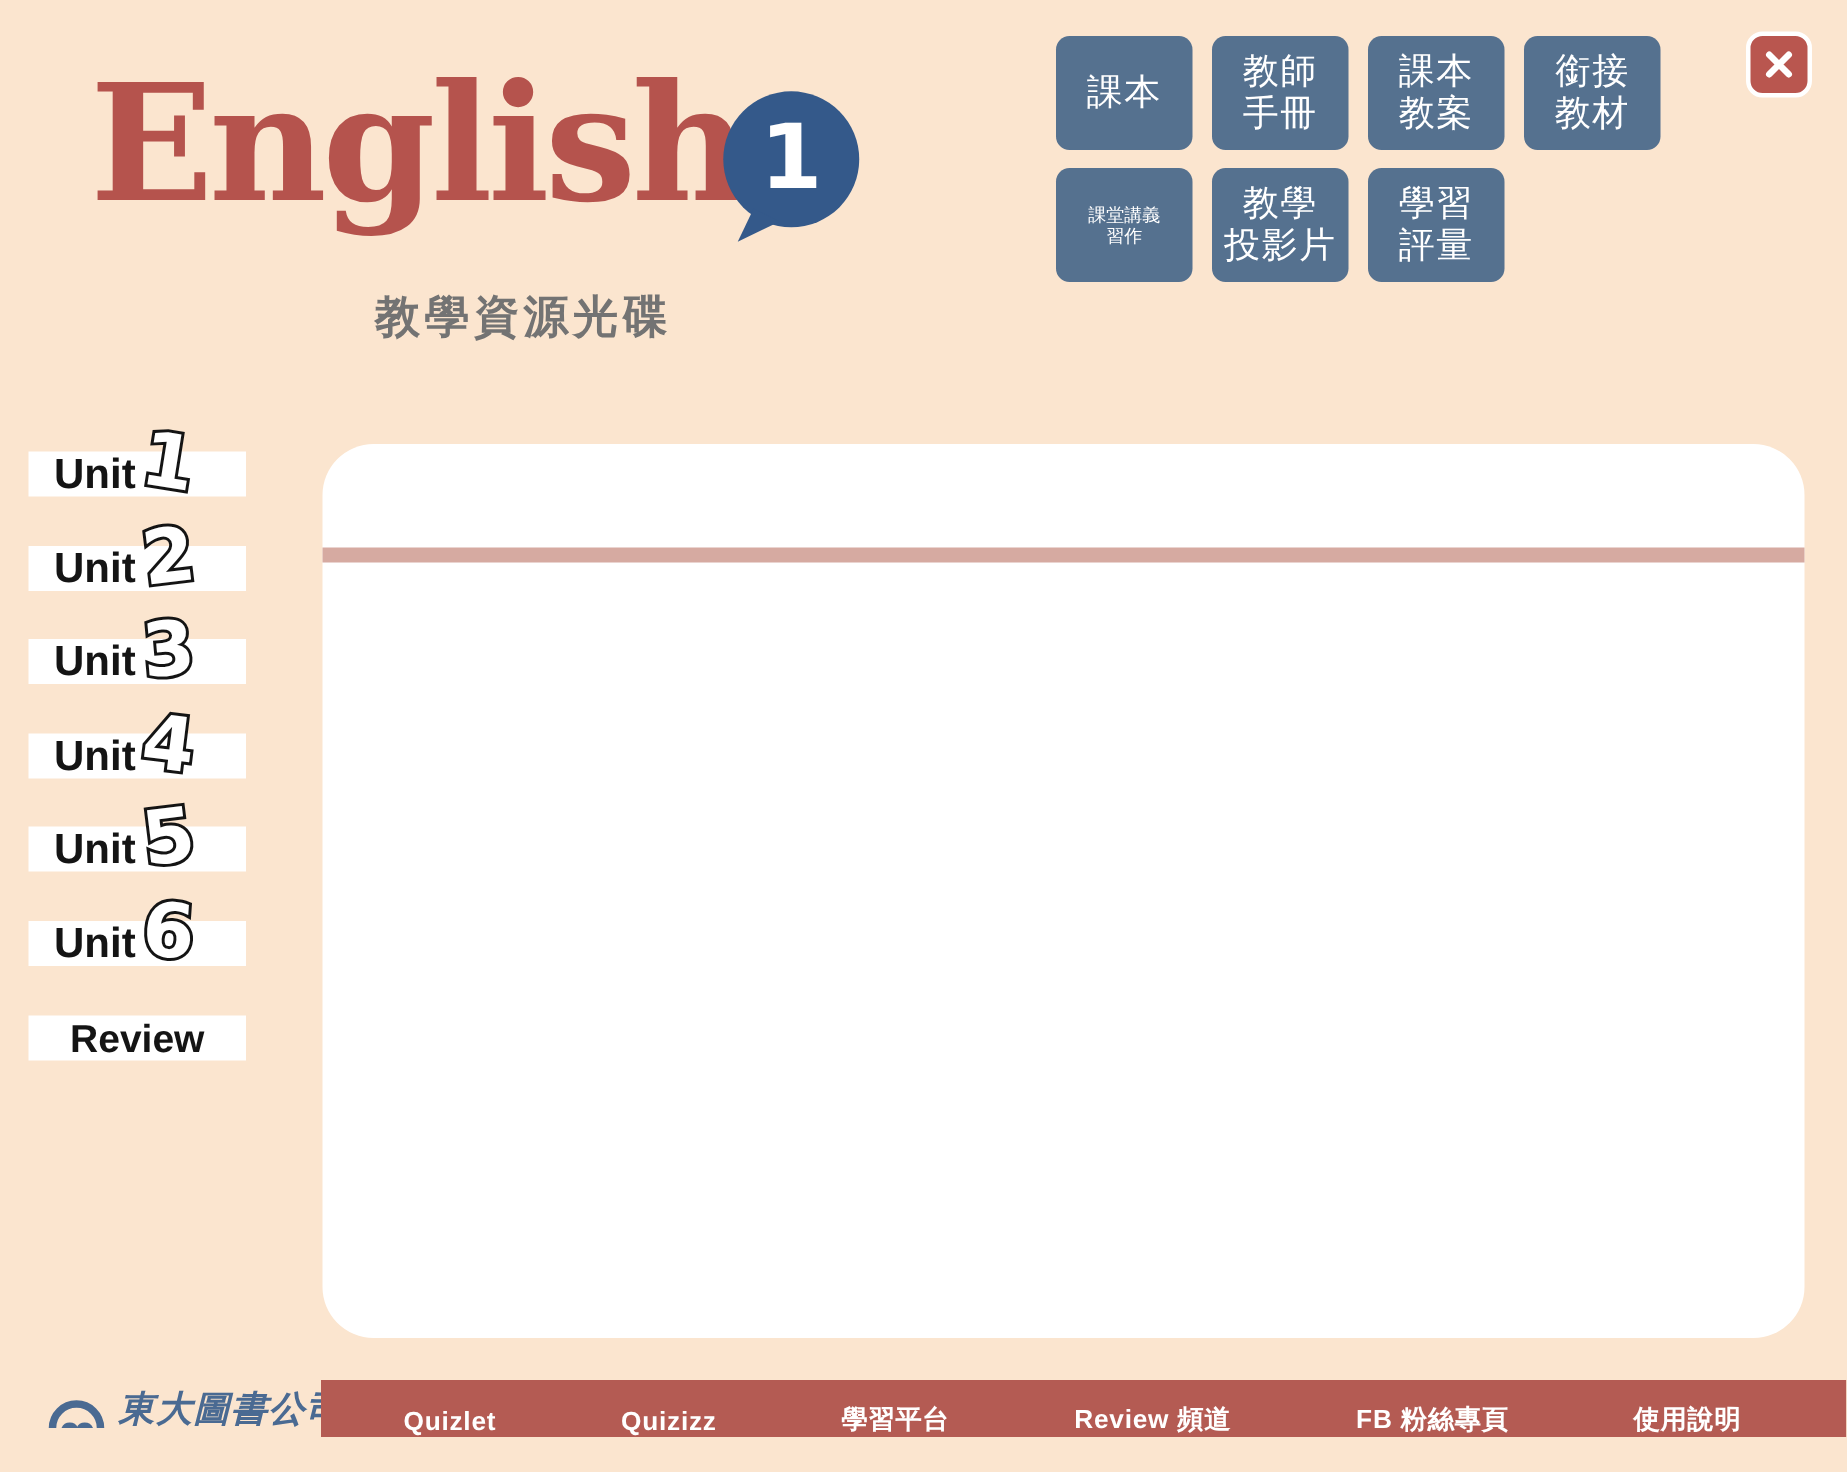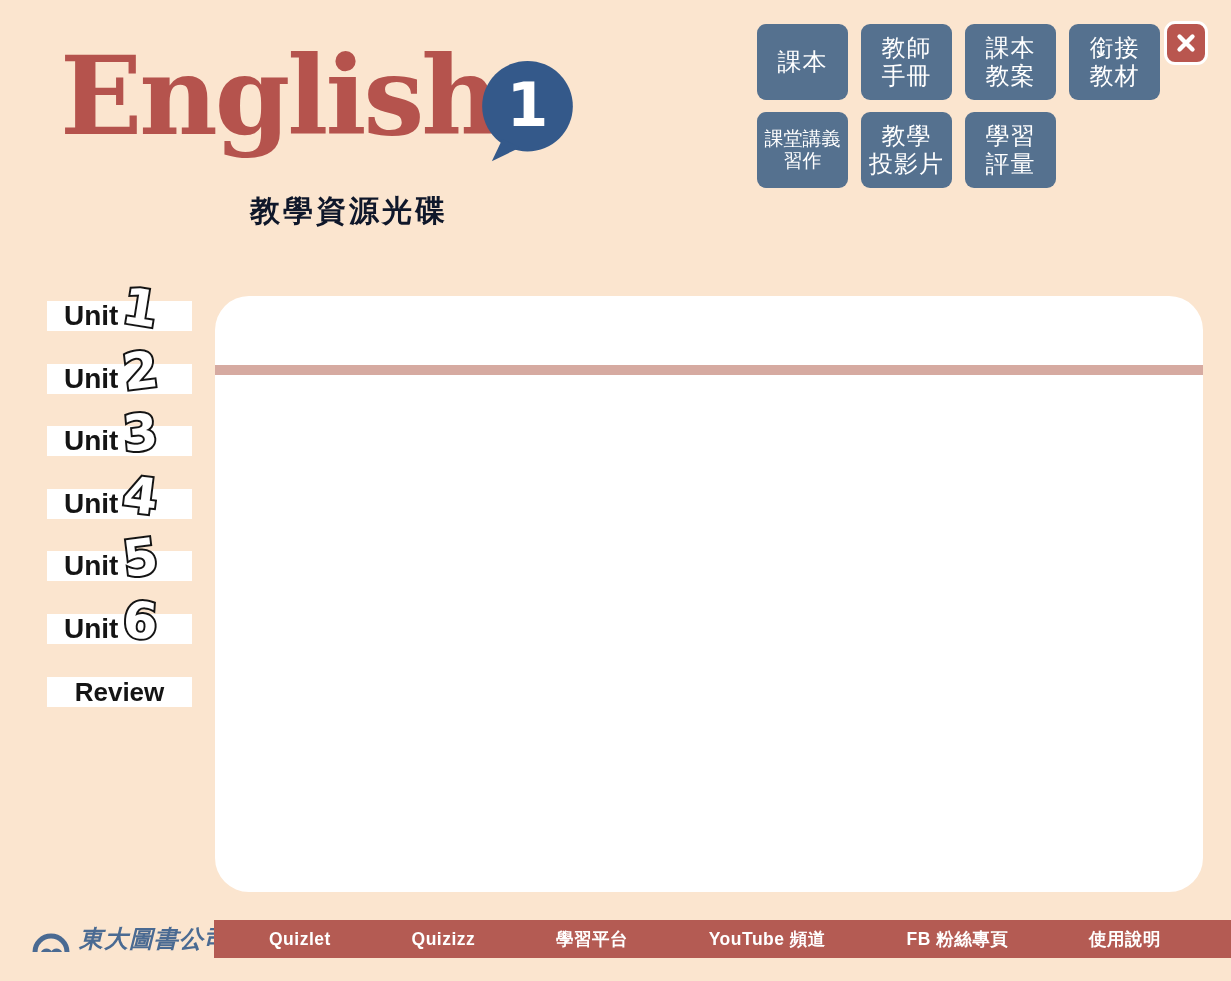--- a/index.html
+++ b/index.html
@@ -16,48 +16,48 @@
     font-family:"DejaVu Serif", serif; font-weight:700;
     font-size:108px; line-height:1.15; color:#b5534d; letter-spacing:-3px;
   }
   .badge { position:absolute; left:479px; top:58px; width:97px; height:108px; }
   .series-label {
     position:absolute; left:88px; top:183px;
     font-size:37px; font-weight:700; color:#b5534d; letter-spacing:2px;
   }
   .subtitle {
     position:absolute; left:250px; top:191px;
-    font-size:30px; font-weight:700; color:#0f172a; letter-spacing:3px;
+    font-size:30px; font-weight:700; color:#737373; letter-spacing:3px;
   }
   .close-btn {
     position:absolute; left:1164px; top:21px; width:44px; height:44px;
     background:#b9564f; border:3px solid #ffffff; border-radius:11px;
     display:flex; align-items:center; justify-content:center; cursor:pointer;
   }
 
   
   .res-grid {
-    position:absolute; left:757px; top:24px;
+    position:absolute; left:704px; top:24px;
     display:grid; grid-template-columns:repeat(4,91px);
     grid-auto-rows:76px; gap:12px 13px;
   }
   .res-btn {
     background:#55718f; border:none; border-radius:9px; cursor:pointer;
     display:flex; align-items:center; justify-content:center;
     font-family:inherit; padding:0;
   }
   .res-btn span {
     color:#ffffff; font-size:24px; line-height:1.18;
     text-align:center; white-space:pre-line; letter-spacing:1px;
   }
-  .res-btn.small-label span { font-size:19px; letter-spacing:0; }
+  .res-btn.small-label span { font-size:12px; letter-spacing:0; }
 
   
   .unit-tab {
-    position:absolute; left:47px; width:145px; height:30px;
+    position:absolute; left:19px; width:145px; height:30px;
     background:#ffffff; cursor:pointer;
   }
   .units .unit-tab:nth-child(1){ top:301px; }
   .units .unit-tab:nth-child(2){ top:364px; }
   .units .unit-tab:nth-child(3){ top:426px; }
   .units .unit-tab:nth-child(4){ top:489px; }
   .units .unit-tab:nth-child(5){ top:551px; }
   .units .unit-tab:nth-child(6){ top:614px; }
   .units .unit-tab.review{ top:677px; }
   .unit-label {
@@ -96,21 +96,21 @@
     position:absolute; left:30px; top:920px; height:38px;
     display:flex; align-items:center; gap:7px;
   }
   .company-name {
     font-family:"DejaVu Serif", serif; font-style:italic; font-weight:700;
     font-size:24px; color:#4a6a92; letter-spacing:1px;
   }
   .footer-bar {
     position:absolute; left:214px; top:920px; width:1017px; height:38px;
     background:#b45b53;
-    display:flex; align-items:center; justify-content:space-between;
+    display:flex; align-items:flex-end; justify-content:space-between;
     padding:0 70px 0 55px;
   }
   .footer-link {
     color:#ffffff; font-size:17.5px; font-weight:600;
     text-decoration:none; cursor:pointer; letter-spacing:0.5px;
   }
 </style>
 </head>
 <body>
 
@@ -202,18 +202,18 @@
       <path d="M10 30 A6 6 0 0 1 21 30 Z" fill="#4a6a92"></path>
       <path d="M20 30 A6 6 0 0 1 31 30 Z" fill="#4a6a92"></path>
     </svg>
     <span class="company-name">東大圖書公司</span>
   </div>
 
   <div class="footer-bar">
     <a class="footer-link">Quizlet</a>
     <a class="footer-link">Quizizz</a>
     <a class="footer-link">學習平台</a>
-    <a class="footer-link">YouTube 頻道</a>
+    <a class="footer-link">Review 頻道</a>
     <a class="footer-link">FB 粉絲專頁</a>
     <a class="footer-link">使用說明</a>
   </div>
 
 </div>
 
 </body></html>

